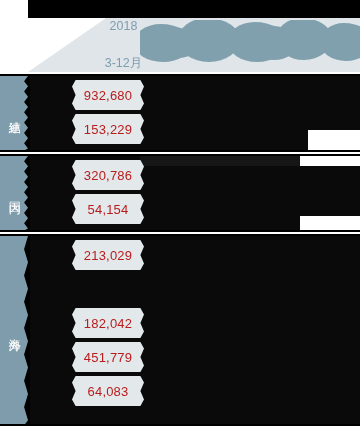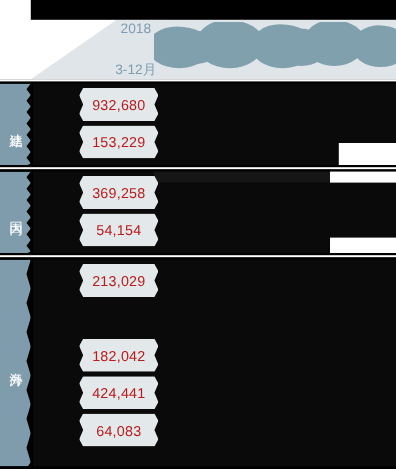--- a/index.html
+++ b/index.html
@@ -145,29 +145,29 @@
   <div class="sec-sep" style="top:152px;"></div>
 
   <div class="section sec-domestic">
     <div class="cat-tab" style="top:2px;height:74px;">
       <span class="cat-label">国内</span>
     </div>
     <div class="rdk" style="left:30px;top:2px;width:330px;height:74px;"></div>
     <div class="dark-wave" style="left:140px;top:2px;width:170px;height:10px;"></div>
     <div class="notch" style="left:300px;top:2px;width:60px;height:10px;"></div>
     <div class="notch" style="left:300px;top:62px;width:60px;height:14px;"></div>
-    <div class="chip vchip" style="top:6px;">369,258</div>
+    <div class="chip vchip" style="top:6px;">320,786</div>
     <div class="chip vchip" style="top:40px;">54,154</div>
   </div>
   <div class="sec-sep" style="top:232px;"></div>
 
   <div class="section sec-overseas">
     <div class="cat-tab" style="top:2px;height:188px;">
       <span class="cat-label">海外</span>
     </div>
     <div class="rdk" style="left:30px;top:2px;width:330px;height:188px;"></div>
     <div class="chip vchip" style="top:6px;">213,029</div>
     <div class="chip vchip" style="top:74px;">182,042</div>
-    <div class="chip vchip" style="top:108px;">424,441</div>
+    <div class="chip vchip" style="top:108px;">451,779</div>
     <div class="chip vchip" style="top:142px;">64,083</div>
   </div>
 
 </div>
 
 </body></html>

